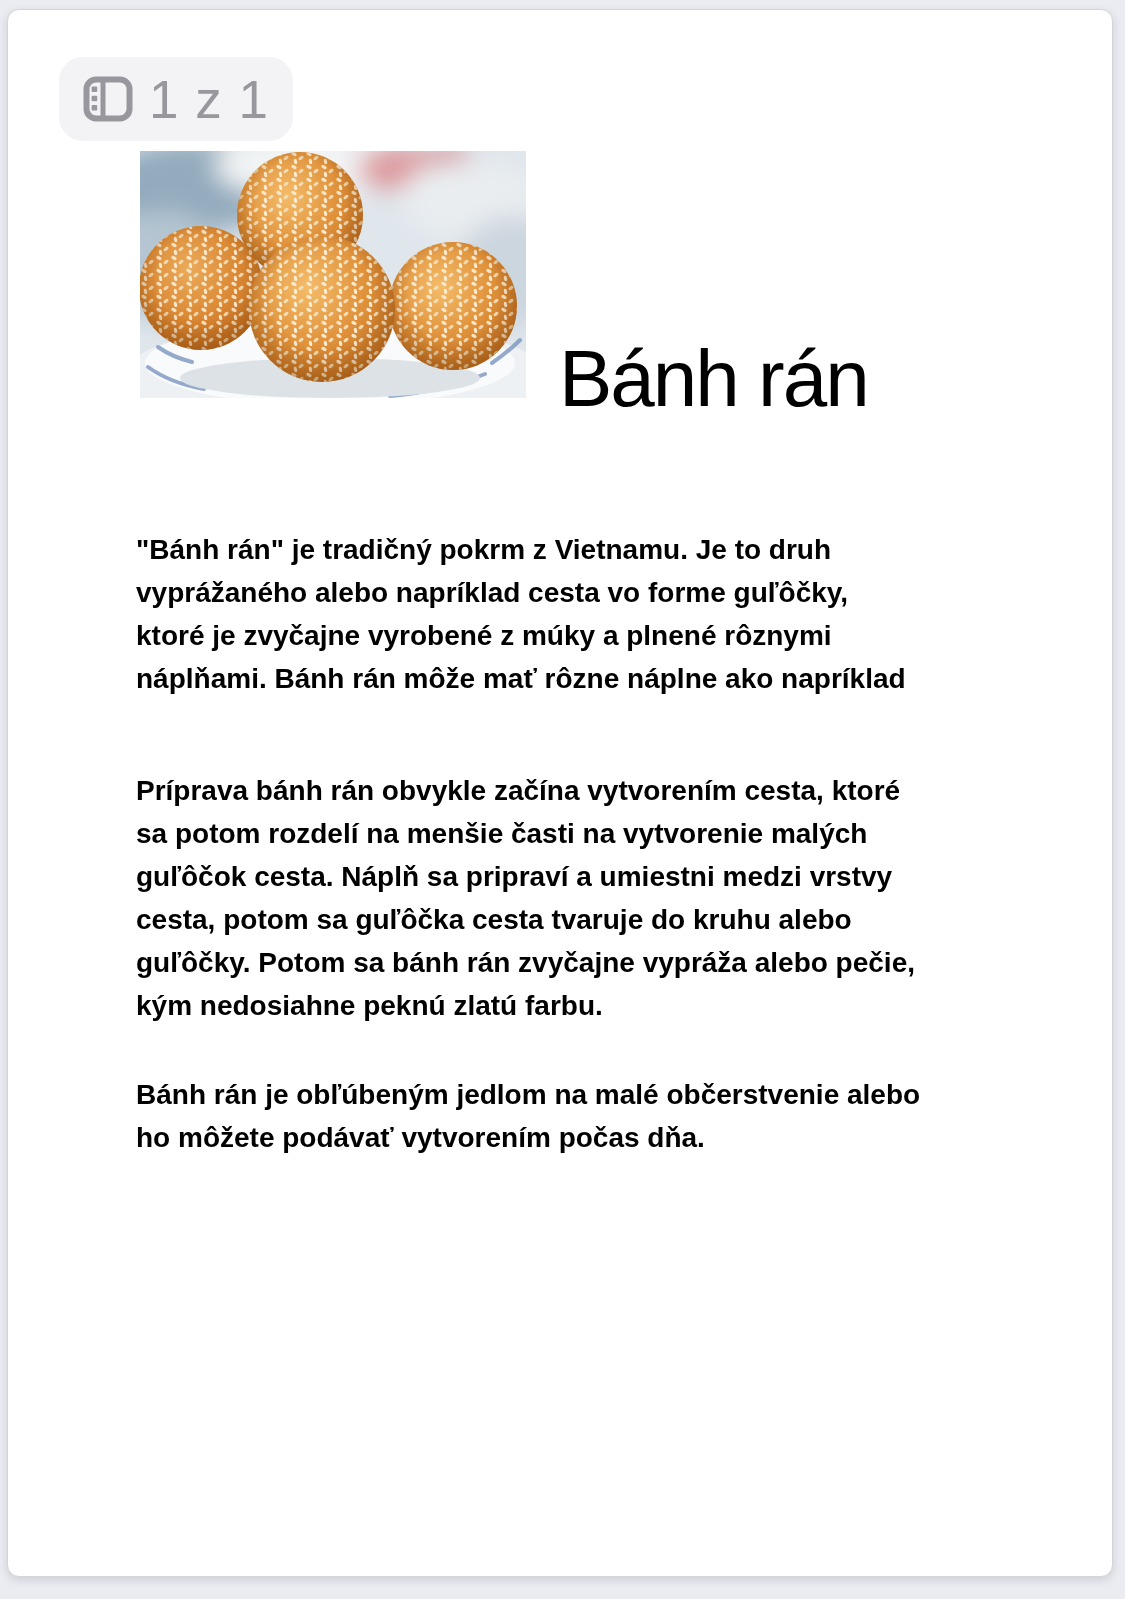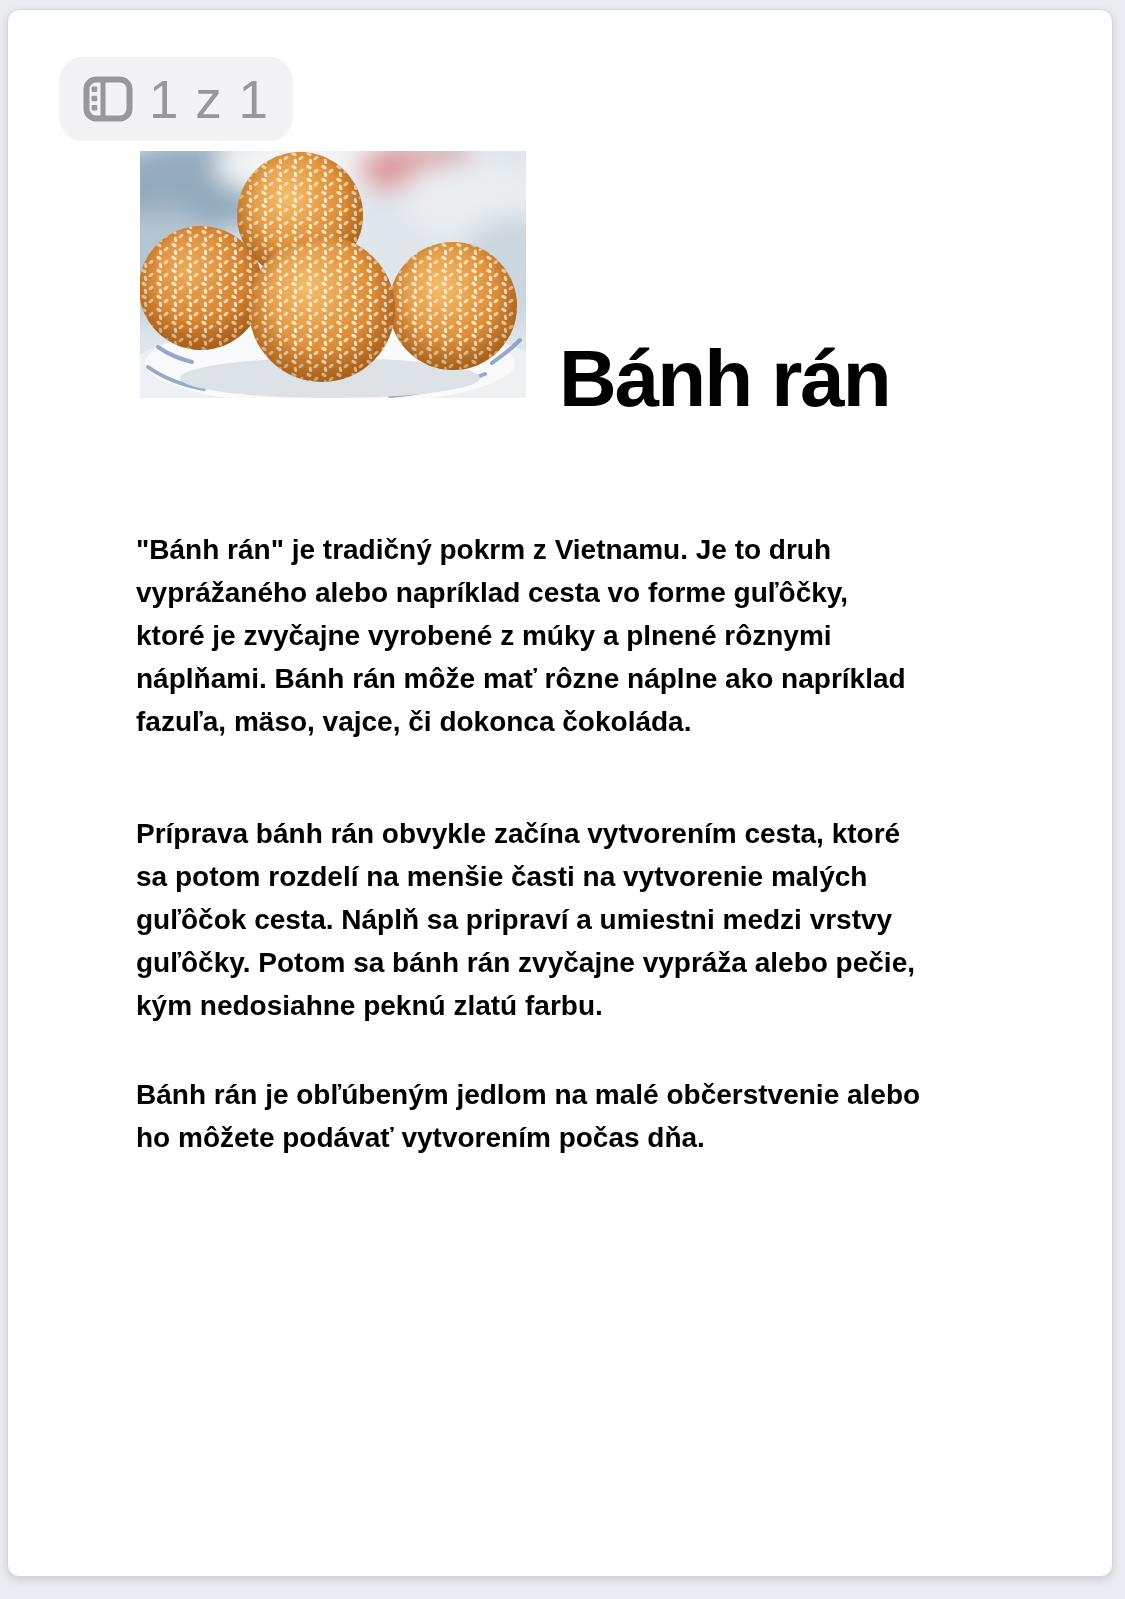--- a/index.html
+++ b/index.html
@@ -41,21 +41,21 @@
     position: absolute;
     left: 132px; top: 141px;         
     width: 386px; height: 247px;
     overflow: hidden;
   }
   .doc-title {
     position: absolute;
     left: 551px; top: 329px;         
     margin: 0;
     font-size: 80px;
-    font-weight: 700;
+    font-weight: 400;
     letter-spacing: -2px;
     line-height: 1;
     color: #000000;
     white-space: nowrap;
   }
   .doc-text {
     position: absolute;
     left: 128px; top: 518px;         
     width: 860px;
     color: #000000;
@@ -159,26 +159,26 @@
     </div>
 
     <h1 class="doc-title">Bánh rán</h1>
 
     <div class="doc-text">
       <div class="para para-1">
         <div class="line">"Bánh rán" je tradičný pokrm z Vietnamu. Je to druh</div>
         <div class="line">vyprážaného alebo napríklad cesta vo forme guľôčky,</div>
         <div class="line">ktoré je zvyčajne vyrobené z múky a plnené rôznymi</div>
         <div class="line">náplňami. Bánh rán môže mať rôzne náplne ako napríklad</div>
-        <div class="line">fazuľa, mäso, vajce, či dokonca čokoláda.</div>
       </div>
       <div class="para para-2">
         <div class="line">Príprava bánh rán obvykle začína vytvorením cesta, ktoré</div>
         <div class="line">sa potom rozdelí na menšie časti na vytvorenie malých</div>
         <div class="line">guľôčok cesta. Náplň sa pripraví a umiestni medzi vrstvy</div>
+        <div class="line">cesta, potom sa guľôčka cesta tvaruje do kruhu alebo</div>
         <div class="line">guľôčky. Potom sa bánh rán zvyčajne vypráža alebo pečie,</div>
         <div class="line">kým nedosiahne peknú zlatú farbu.</div>
       </div>
       <div class="para para-3">
         <div class="line">Bánh rán je obľúbeným jedlom na malé občerstvenie alebo</div>
         <div class="line">ho môžete podávať vytvorením počas dňa.</div>
       </div>
     </div>
 
   </div>

